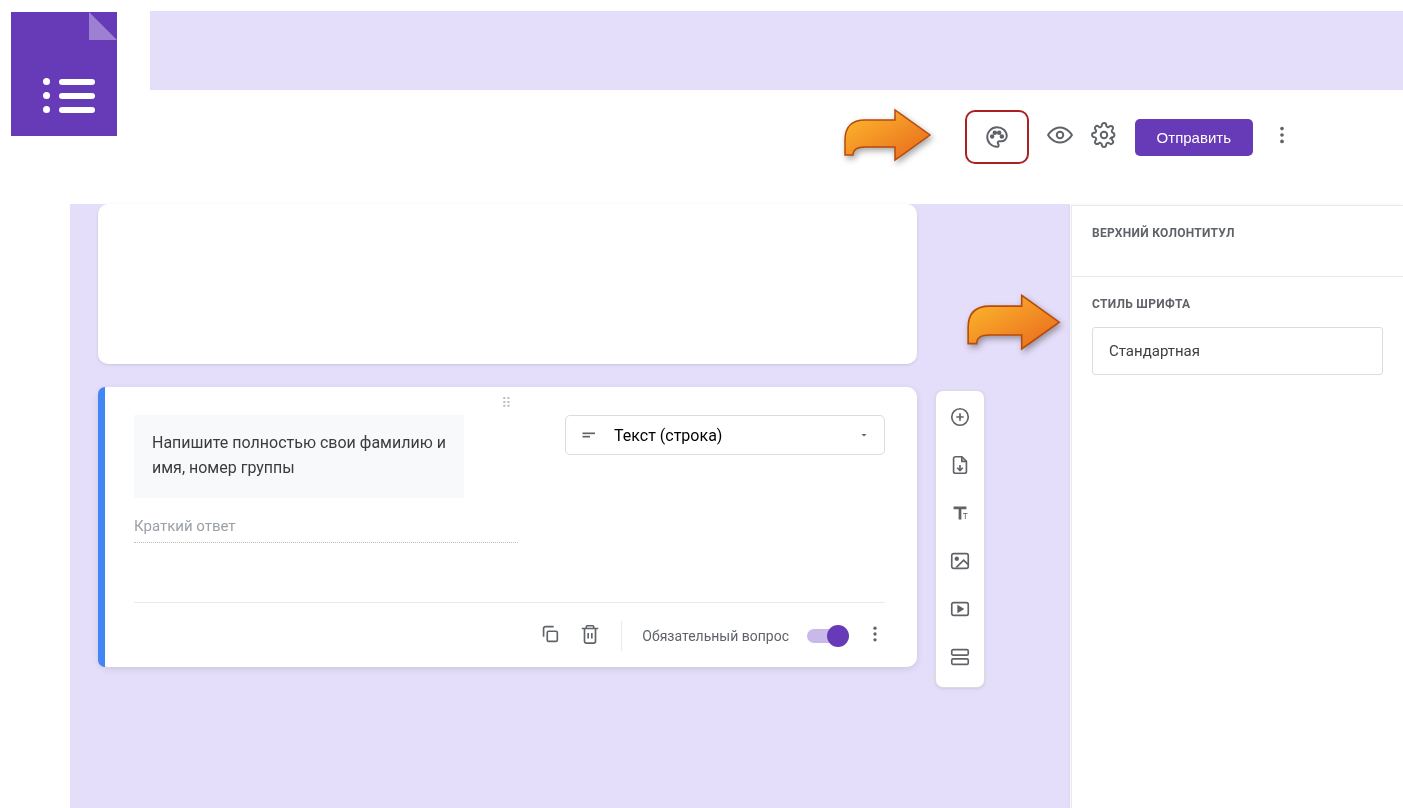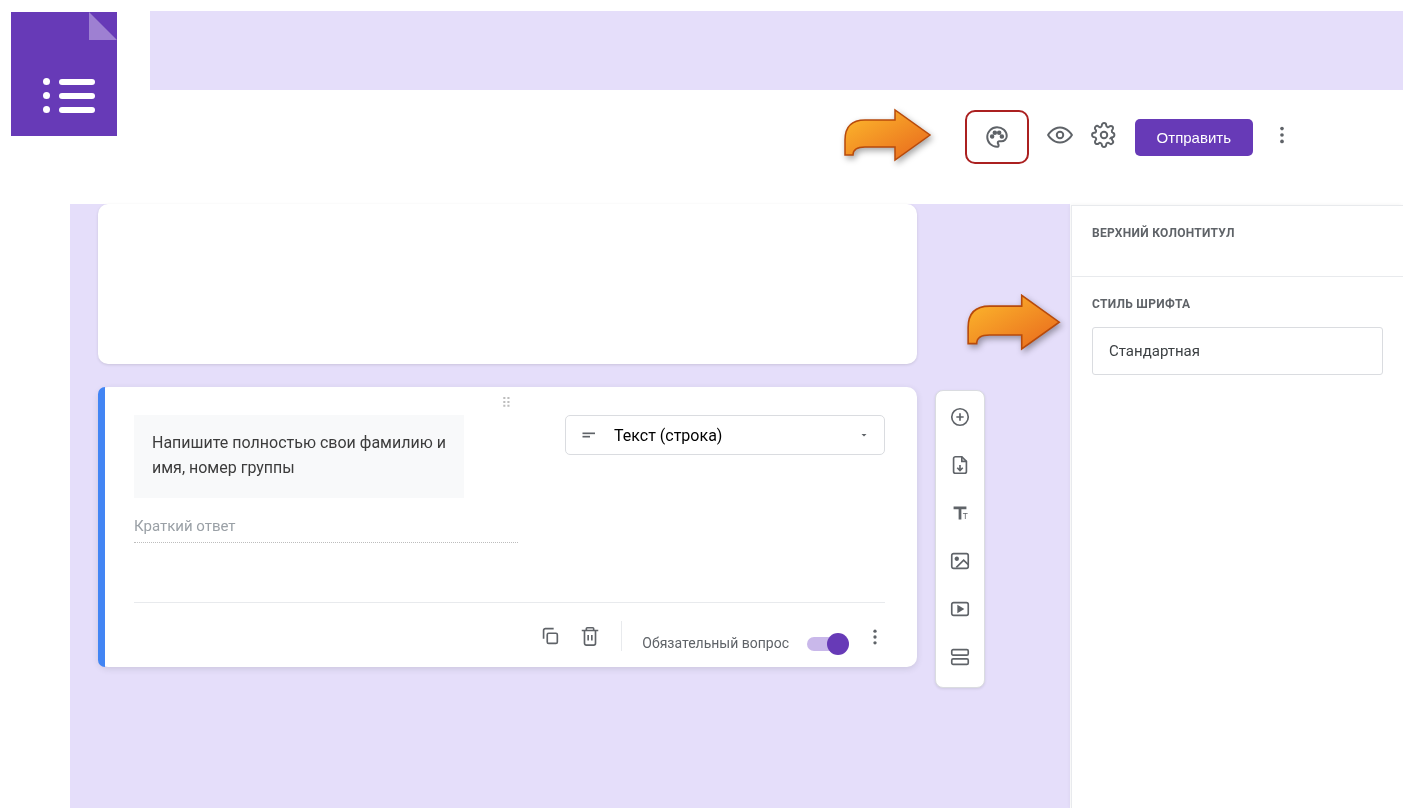--- a/index.html
+++ b/index.html
@@ -25,21 +25,21 @@
 
 .question-card { position: absolute; left: 98px; top: 387px; width: 819px; height: 280px; background: #fff; border-radius: 10px; box-shadow: 0 2px 6px rgba(60,64,67,.15); }
 .question-card .left-bar { position: absolute; left: 0; top: 0; width: 7px; height: 100%; background: #4285f4; border-radius: 10px 0 0 10px; }
 .drag-dots { position: absolute; top: 8px; left: 50%; transform: translateX(-50%); color: #bdbdbd; font-size: 14px; letter-spacing: 2px; }
 .q-row { position: absolute; left: 36px; top: 28px; right: 32px; display: flex; gap: 15px; }
 .q-text { flex: 0 0 330px; background: #f8f9fa; padding: 16px 18px; font-size: 16px; line-height: 1.55; color: #3c3c3c; border-bottom: 1px solid transparent; }
 .ans-type { flex: 0 0 320px; margin-left: auto; height: 40px; border: 1px solid #dadce0; border-radius: 5px; display: flex; align-items: center; padding: 0 14px; gap: 14px; cursor: pointer; }
 .ans-type .arrow { margin-left: auto; }
 .short-ans { position: absolute; left: 36px; top: 130px; width: 384px; border-bottom: 1px dotted #bdbdbd; padding-bottom: 7px; color: #9aa0a6; font-size: 15px; }
 .divider { position: absolute; left: 36px; right: 32px; bottom: 64px; height: 1px; background: #e8eaed; }
-.card-footer { position: absolute; right: 32px; bottom: 16px; display: flex; align-items: flex-end; gap: 18px; }
+.card-footer { position: absolute; right: 32px; bottom: 16px; display: flex; align-items: center; gap: 18px; }
 .req-lbl { color: #5f6368; font-size: 14px; }
 .ftr-sep { width: 1px; height: 30px; background: #e8eaed; margin: 0 2px; }
 .switch { width: 40px; height: 14px; border-radius: 10px; background: #c9b8ea; position: relative; cursor: pointer; }
 .switch .knob { position: absolute; right: -2px; top: -4px; width: 22px; height: 22px; border-radius: 50%; background: #673ab7; }
 
 .side-toolbar { position: absolute; left: 935px; top: 390px; width: 50px; background: #fff; border: 1px solid #dadce0; border-radius: 8px; display: flex; flex-direction: column; align-items: center; gap: 22px; padding: 15px 0; box-shadow: 0 1px 3px rgba(0,0,0,.1); }
 .side-toolbar .tb-item { cursor: pointer; color: #5f6368; }
 
 .theme-panel { position: absolute; right: 0; top: 205px; width: 332px; bottom: 0; background: #fff; border-left: 1px solid #e8eaed; border-top: 1px solid #e8eaed; box-shadow: -1px 0 4px rgba(0,0,0,.05); }
 .tp-header { display: flex; align-items: center; gap: 12px; padding: 18px 20px; border-bottom: 1px solid #e8eaed; font-size: 15px; font-weight: 500; color: #3c4043; }

